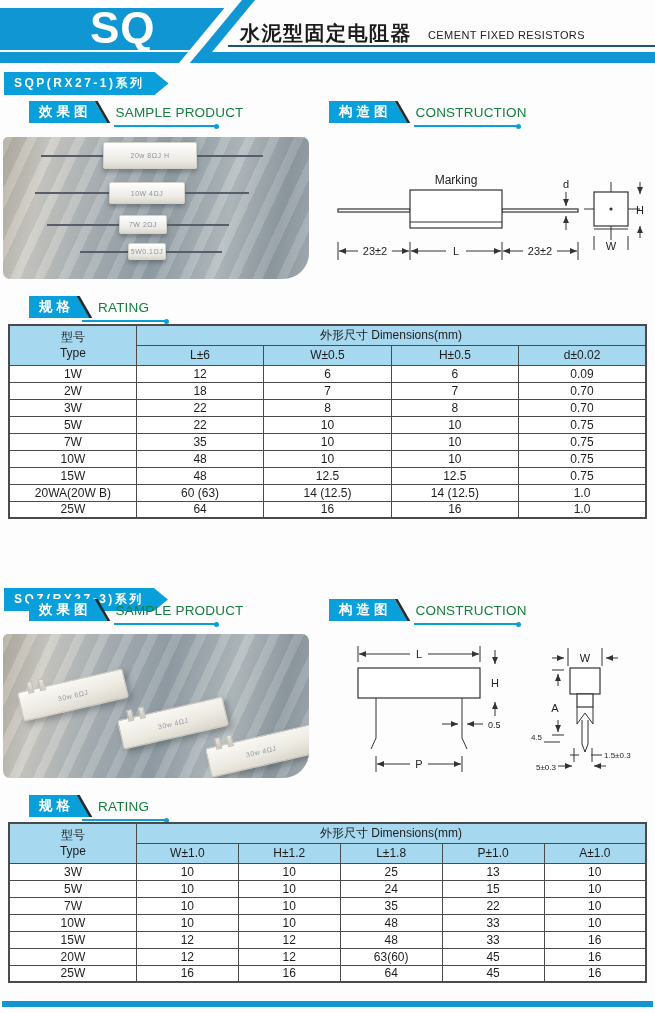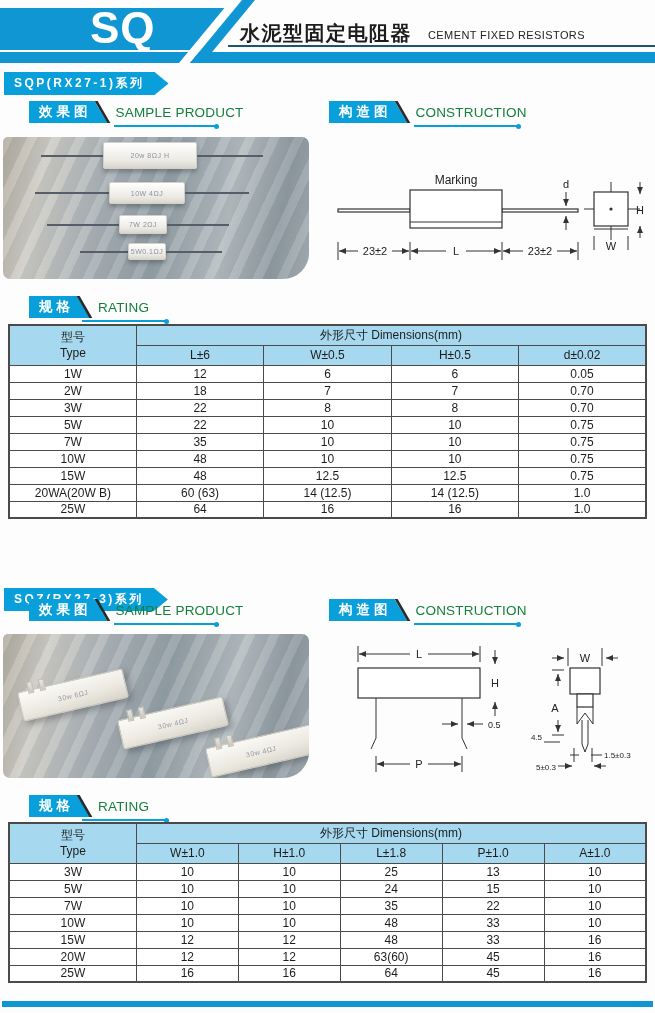--- a/index.html
+++ b/index.html
@@ -210,21 +210,21 @@
           <th>H±0.5</th>
           <th>d±0.02</th>
         </tr>
     </thead>
     <tbody>
         <tr>
           <td>1W</td>
           <td>12</td>
           <td>6</td>
           <td>6</td>
-          <td>0.05</td>
+          <td>0.09</td>
         </tr>
         <tr>
           <td>2W</td>
           <td>18</td>
           <td>7</td>
           <td>7</td>
           <td>0.70</td>
         </tr>
         <tr>
           <td>3W</td>
@@ -377,21 +377,21 @@
     <thead>
       <tr>
         <th rowspan="2" class="typehead">
           <div>型号</div>
           <div>Type</div>
         </th>
         <th colspan="5">外形尺寸 Dimensions(mm)</th>
       </tr>
       <tr>
           <th>W±1.0</th>
-          <th>H±1.0</th>
+          <th>H±1.2</th>
           <th>L±1.8</th>
           <th>P±1.0</th>
           <th>A±1.0</th>
         </tr>
     </thead>
     <tbody>
         <tr>
           <td>3W</td>
           <td>10</td>
           <td>10</td>

